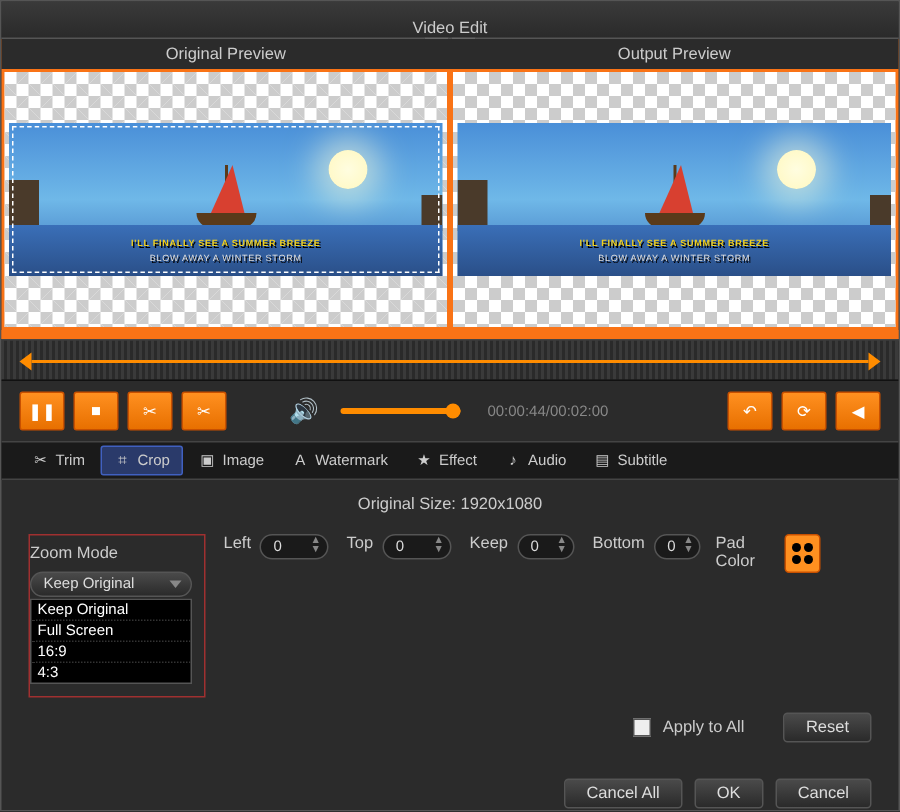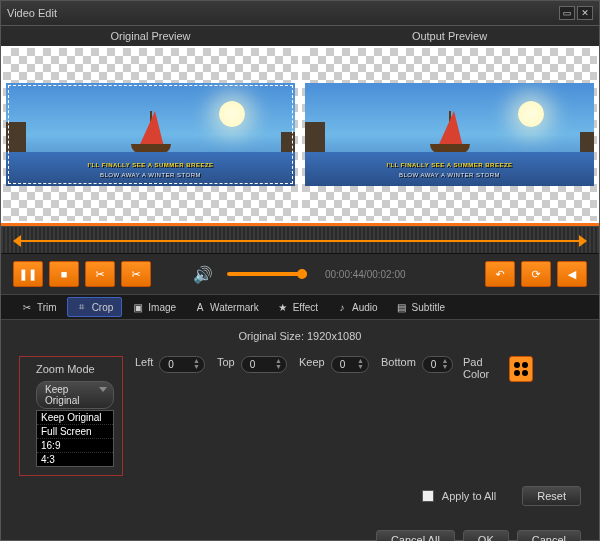--- a/index.html
+++ b/index.html
@@ -1,21 +1,21 @@
 <!DOCTYPE html>
 <html><head>
 <meta charset="utf-8">
 <style>
 * { box-sizing: border-box; margin: 0; padding: 0; font-family: Arial, sans-serif; }
 body { background: #1a1a1a; width: 600px; height: 541px; overflow: hidden; }
 .window { width: 600px; height: 541px; background: #2b2b2b; border: 1px solid #555; }
-.titlebar { height: 20px; background: linear-gradient(#3a3a3a,#2a2a2a); border-bottom: 1px solid #555; display: flex; align-items: center; padding: 12px 6px; color: #ccc; font-size: 11px; justify-content: space-between; }
+.titlebar { height: 20px; background: linear-gradient(#3a3a3a,#2a2a2a); border-bottom: 1px solid #555; display: flex; align-items: center; padding: 12px 6px; color: #ccc; font-size: 11px; justify-content: space-between; flex-direction: column; }
 .titlebar-btns { display: flex; gap: 2px; }
 .tbtn { width: 16px; height: 14px; background: #222; border: 1px solid #666; color: #ccc; font-size: 9px; display: flex; align-items: center; justify-content: center; cursor: pointer; }
-.previews { display: flex; height: 200px; background: #ffffff; border-bottom: 3px solid #f97316; }
+.previews { display: flex; height: 200px; background: #f97316; border-bottom: 6px solid #f97316; }
 .preview-col { flex: 1; display: flex; flex-direction: column; }
 .preview-title { height: 20px; color: #ccc; font-size: 11px; display: flex; align-items: center; justify-content: center; background: #2b2b2b; }
 .preview-area { flex: 1; background-image: linear-gradient(45deg,#ccc 25%,transparent 25%),linear-gradient(-45deg,#ccc 25%,transparent 25%),linear-gradient(45deg,transparent 75%,#ccc 75%),linear-gradient(-45deg,transparent 75%,#ccc 75%); background-size: 16px 16px; background-position: 0 0,0 8px,8px -8px,-8px 0; background-color: #fff; position: relative; margin: 2px; display: flex; align-items: center; justify-content: center; }
 .video-frame { width: 98%; height: 60%; background: linear-gradient(to bottom,#4a8fd8 0%,#6fb8e8 50%,#3a6fb8 100%); position: relative; overflow: hidden; }
 .sun { position: absolute; width: 26px; height: 26px; background: radial-gradient(circle,#fffde0,#fff8c0); border-radius: 50%; top: 18px; right: 50px; box-shadow: 0 0 20px 10px rgba(255,255,220,0.5); }
 .sail { position: absolute; left: 50%; top: 28px; width: 0; height: 0; border-left: 18px solid transparent; border-right: 10px solid transparent; border-bottom: 40px solid #d84030; transform: translateX(-50%); }
 .mast { position: absolute; left: 50%; top: 28px; width: 2px; height: 46px; background: #5a3a1a; transform: translateX(-50%); }
 .hull { position: absolute; left: 50%; bottom: 32px; width: 40px; height: 10px; background: #5a3a1a; border-radius: 0 0 20px 20px; transform: translateX(-50%); }
 .water { position: absolute; left: 0; right: 0; bottom: 0; height: 34px; background: linear-gradient(#3a6fb8,#2a4f88); }
 .cap1 { position: absolute; bottom: 18px; left: 0; right: 0; text-align: center; color: #f0d020; font-size: 6px; font-weight: bold; letter-spacing: 0.5px; text-shadow: 1px 1px 0 #000; }
@@ -33,21 +33,21 @@
 .vol-knob { position: absolute; right: 0; top: -3px; width: 10px; height: 10px; background: #ff8c00; border-radius: 50%; }
 .time-text { color: #888; font-size: 10px; margin-left: 4px; }
 .spacer { flex: 1; }
 .tabs { height: 26px; background: #1a1a1a; display: flex; align-items: center; padding: 0 12px; gap: 2px; border-top: 1px solid #444; border-bottom: 1px solid #444; }
 .tab { display: flex; align-items: center; gap: 4px; padding: 3px 8px; color: #ccc; font-size: 10px; cursor: pointer; }
 .tab.active { background: #2a3a6a; border: 1px solid #4060c0; border-radius: 2px; }
 .tab-icon { width: 12px; height: 12px; display: flex; align-items: center; justify-content: center; color: #ccc; font-size: 10px; }
 .panel { padding: 10px 18px; color: #ccc; font-size: 11px; }
 .orig-size { text-align: center; margin-bottom: 14px; }
 .crop-row { display: flex; align-items: flex-start; gap: 12px; position: relative; }
-.zoom-box { border: 1px solid #a03030; padding: 6px 8px 8px 16px; width: 104px; }
+.zoom-box { border: 1px solid #a03030; padding: 6px 8px 8px 0; width: 118px; }
 .zoom-label { margin-bottom: 6px; }
 .dropdown { background: linear-gradient(#4a4a4a,#2a2a2a); border: 1px solid #555; border-radius: 10px; padding: 2px 18px 2px 8px; font-size: 10px; color: #ddd; position: relative; cursor: pointer; }
 .dd-arrow { position: absolute; right: 6px; top: 5px; width: 0; height: 0; border-left: 4px solid transparent; border-right: 4px solid transparent; border-top: 5px solid #888; }
 .dd-list { background: #000; border: 1px solid #555; margin-top: 1px; font-size: 10px; color: #fff; }
 .dd-item { padding: 1px 4px; cursor: pointer; border-bottom: 1px dotted #333; }
 .dd-item:last-child { border-bottom: none; }
 .field-col { display: flex; flex-direction: row; gap: 6px; width: 70px; }
 .spinner { background: #1a1a1a; border: 1px solid #555; border-radius: 10px; padding: 2px 16px 2px 8px; color: #ddd; font-size: 10px; position: relative; width: 56px; }
 .sp-arrows { position: absolute; right: 4px; top: 1px; font-size: 7px; color: #888; line-height: 6px; }
 .padcolor-btn { width: 28px; height: 26px; background: #ff9020; border: 1px solid #c85000; border-radius: 3px; display: flex; align-items: center; justify-content: center; cursor: pointer; }

